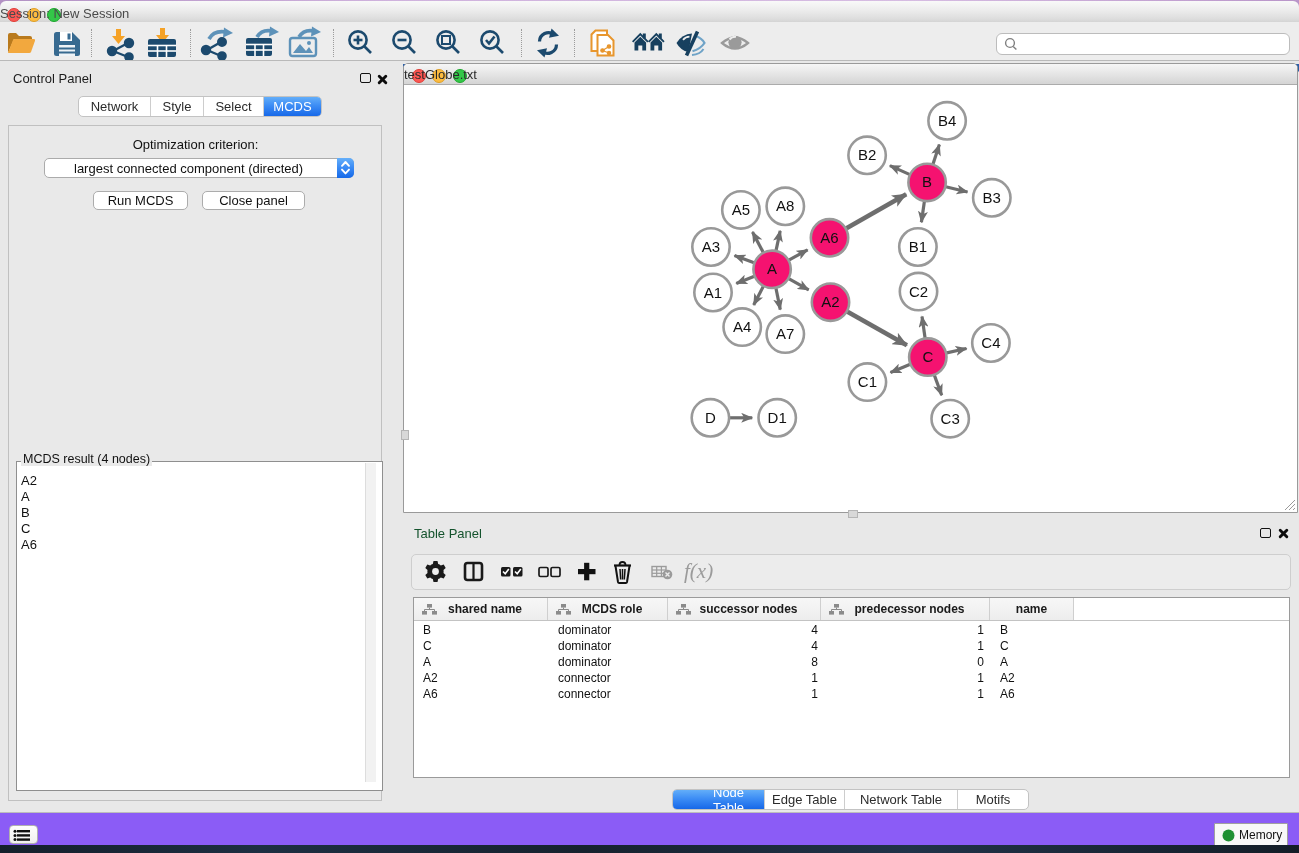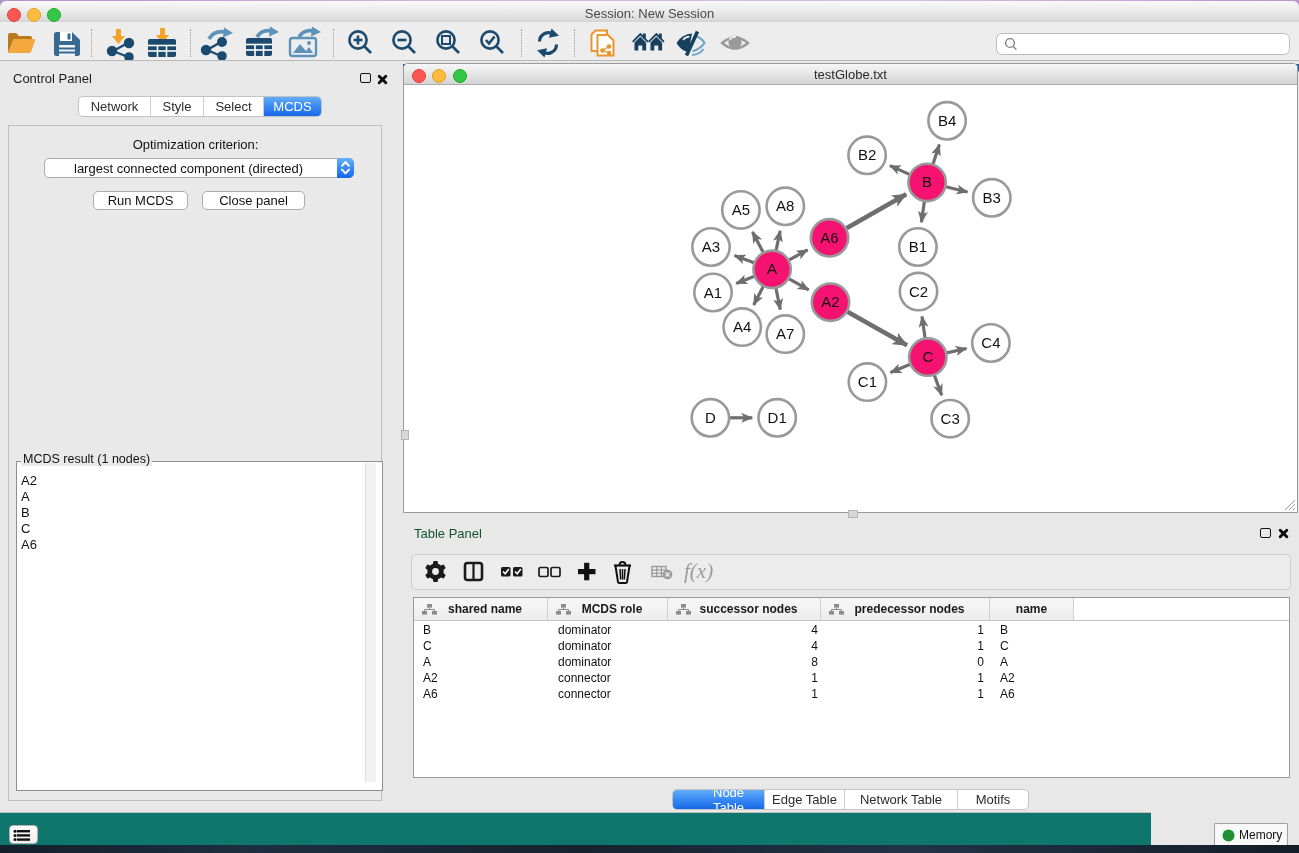--- a/index.html
+++ b/index.html
@@ -8,21 +8,21 @@
 .abs{position:absolute;}
 
 #deskTop{left:0;top:0;width:1299px;height:24px;background:linear-gradient(90deg,#b291c3,#cfb2dd 30%,#d6bce2 70%,#b995c9);}
 #titlebar{left:0;top:1px;width:1299px;height:21px;border-radius:6px 6px 0 0;
  background:linear-gradient(#f9f9f9,#ececec 45%,#dddddd 85%,#d4d4d4);
  border-bottom:1px solid #9c9c9c;}
 .tl{position:absolute;top:7px;width:12px;height:12px;border-radius:50%;}
 #titlebar .t1{left:7px;background:#fc5753;border:0.5px solid #df3e38;}
 #titlebar .t2{left:27px;background:#fdbc40;border:0.5px solid #de9f27;}
 #titlebar .t3{left:47px;background:#33c748;border:0.5px solid #1ea72f;}
-#wtitle{left:0;top:5px;width:1299px;text-align:center;font-size:13px;color:#4a4a4a;}
+#wtitle{left:0;top:5px;width:1299px;text-align:left;font-size:13px;color:#4a4a4a;}
 
 #toolbar{left:0;top:22px;width:1299px;height:38px;background:#ededed;border-bottom:1px solid #b9b9b9;}
 .sep{position:absolute;top:7px;height:28px;width:0;border-left:1px dotted #9b9b9b;}
 #searchbox{position:absolute;left:996px;top:11px;width:292px;height:20px;background:#fff;
  border:1px solid #bcbcbc;border-radius:6px;}
 
 #cp-title{left:13px;top:71px;font-size:13px;color:#1c1c1c;}
 .float-ic{width:9px;height:8px;border:1.5px solid #111;border-radius:2px;}
 .seg{position:absolute;display:flex;height:19px;border:1px solid #c3c3c3;border-radius:5px;background:#fff;overflow:hidden;
  font-size:13px;color:#2b2b2b;}
@@ -46,34 +46,34 @@
 #fs-list{left:21px;top:473px;font-size:13px;color:#111;line-height:16px;}
 #fs-scroll{left:365px;top:463px;width:10px;height:319px;background:#f2f2f2;border-left:1px solid #ddd;}
 
 #net-frame{left:403px;top:63px;width:895px;height:450px;border:1px solid #9a9a9a;border-radius:5px 5px 0 0;
  background:#fff;box-sizing:border-box;}
 #net-title{position:absolute;left:0;top:0;width:100%;height:20px;border-radius:4px 4px 0 0;
  background:linear-gradient(#f6f6f6,#e7e7e7 45%,#d6d6d6 95%);border-bottom:1px solid #ababab;}
 #net-title .t1{left:8px;background:#fc5753;border:0.5px solid #df3e38;top:5px;}
 #net-title .t2{left:28px;background:#fdbc40;border:0.5px solid #de9f27;top:5px;}
 #net-title .t3{left:49px;background:#33c748;border:0.5px solid #1ea72f;top:5px;}
-#net-title span{position:absolute;width:100%;top:3px;text-align:center;font-size:13px;color:#2a2a2a;}
+#net-title span{position:absolute;width:100%;top:3px;font-size:13px;color:#2a2a2a;}
 .corner-blue{width:0;height:0;border-style:solid;}
 
 #tp-title{left:414px;top:526px;font-size:13px;color:#14532d;}
 #tp-toolbar{left:411px;top:554px;width:880px;height:36px;background:#ececec;border:1px solid #cecece;border-radius:5px;box-sizing:border-box;}
 #tp-table{left:413px;top:597px;width:877px;height:181px;background:#fff;border:1px solid #9a9a9a;box-sizing:border-box;}
 .th-row{position:absolute;left:0;top:0;height:22px;display:flex;font-size:12px;color:#1a1a1a;border-bottom:1px solid #c3c3c3;width:875px;font-weight:bold;}
 .th{box-sizing:border-box;border-right:1px solid #cfcfcf;background:linear-gradient(#f7f7f7,#ededed);
  display:flex;align-items:center;}
 .th .lbl{flex:1;text-align:center;}
 .tb-row{position:absolute;font-size:12px;color:#111;}
 #tp-tabs{left:672px;top:789px;}
 
-#statusbar{left:0;top:812px;width:1151px;height:33px;background:#0f766e;border-top:1px solid #bdbdbd;box-sizing:border-box;}
+#statusbar{left:0;top:812px;width:1299px;height:33px;background:#8b5cf6;border-top:1px solid #bdbdbd;box-sizing:border-box;}
 #list-btn{position:absolute;left:9px;top:12px;width:29px;height:19px;background:linear-gradient(#fdfdfd,#f0f0f0);
  border:1px solid #b0b0b0;border-radius:4px;box-sizing:border-box;}
 #mem-btn{position:absolute;left:1214px;top:10px;width:74px;height:23px;background:#f8f8f8;
  border:1px solid #a0a0a0;border-radius:1px;box-sizing:border-box;font-size:12px;color:#111;}
 #deskBottom{left:0;top:845px;width:1299px;height:8px;background:linear-gradient(90deg,#141f2b,#1d2f42 20%,#16222e 45%,#213349 70%,#131d27);}
 .nl{font-size:15px;fill:#111;text-anchor:middle;}
 .white{fill:#fff;stroke:#999;stroke-width:2.6;}
 .pink{fill:#f51270;stroke:#999;stroke-width:2.6;}
 </style>
 </head>
@@ -254,21 +254,21 @@
     <svg width="17" height="20">
       <path d="M5 7.8 L8.5 4 L12 7.8" fill="none" stroke="#fff" stroke-width="1.9" stroke-linecap="round" stroke-linejoin="round"></path>
       <path d="M5 11.6 L8.5 15.4 L12 11.6" fill="none" stroke="#fff" stroke-width="1.9" stroke-linecap="round" stroke-linejoin="round"></path>
     </svg>
   </div>
 </div>
 <div class="btn" id="btn-run">Run MCDS</div>
 <div class="btn" id="btn-close">Close panel</div>
 <div class="abs" id="fieldset"></div>
 <div class="abs" id="fs-scroll"></div>
-<div class="abs" id="fs-legend">MCDS result (1 nodes)</div>
+<div class="abs" id="fs-legend">MCDS result (4 nodes)</div>
 <div class="abs" id="fs-list">A2<br>A<br>B<br>C<br>A6</div>
 
 <div class="abs corner-blue" style="left:403px;top:64px;border-width:0 0 8px 8px;border-color:transparent transparent transparent #2b5fa7;"></div>
 <div class="abs corner-blue" style="left:1291px;top:64px;border-width:0 8px 8px 0;border-color:transparent #2b5fa7 transparent transparent;"></div>
 <div class="abs" id="net-frame">
   <div id="net-title">
     <div class="tl t1"></div>
       <div class="tl t2"></div>
       <div class="tl t3"></div>
     <span>testGlobe.txt</span>

